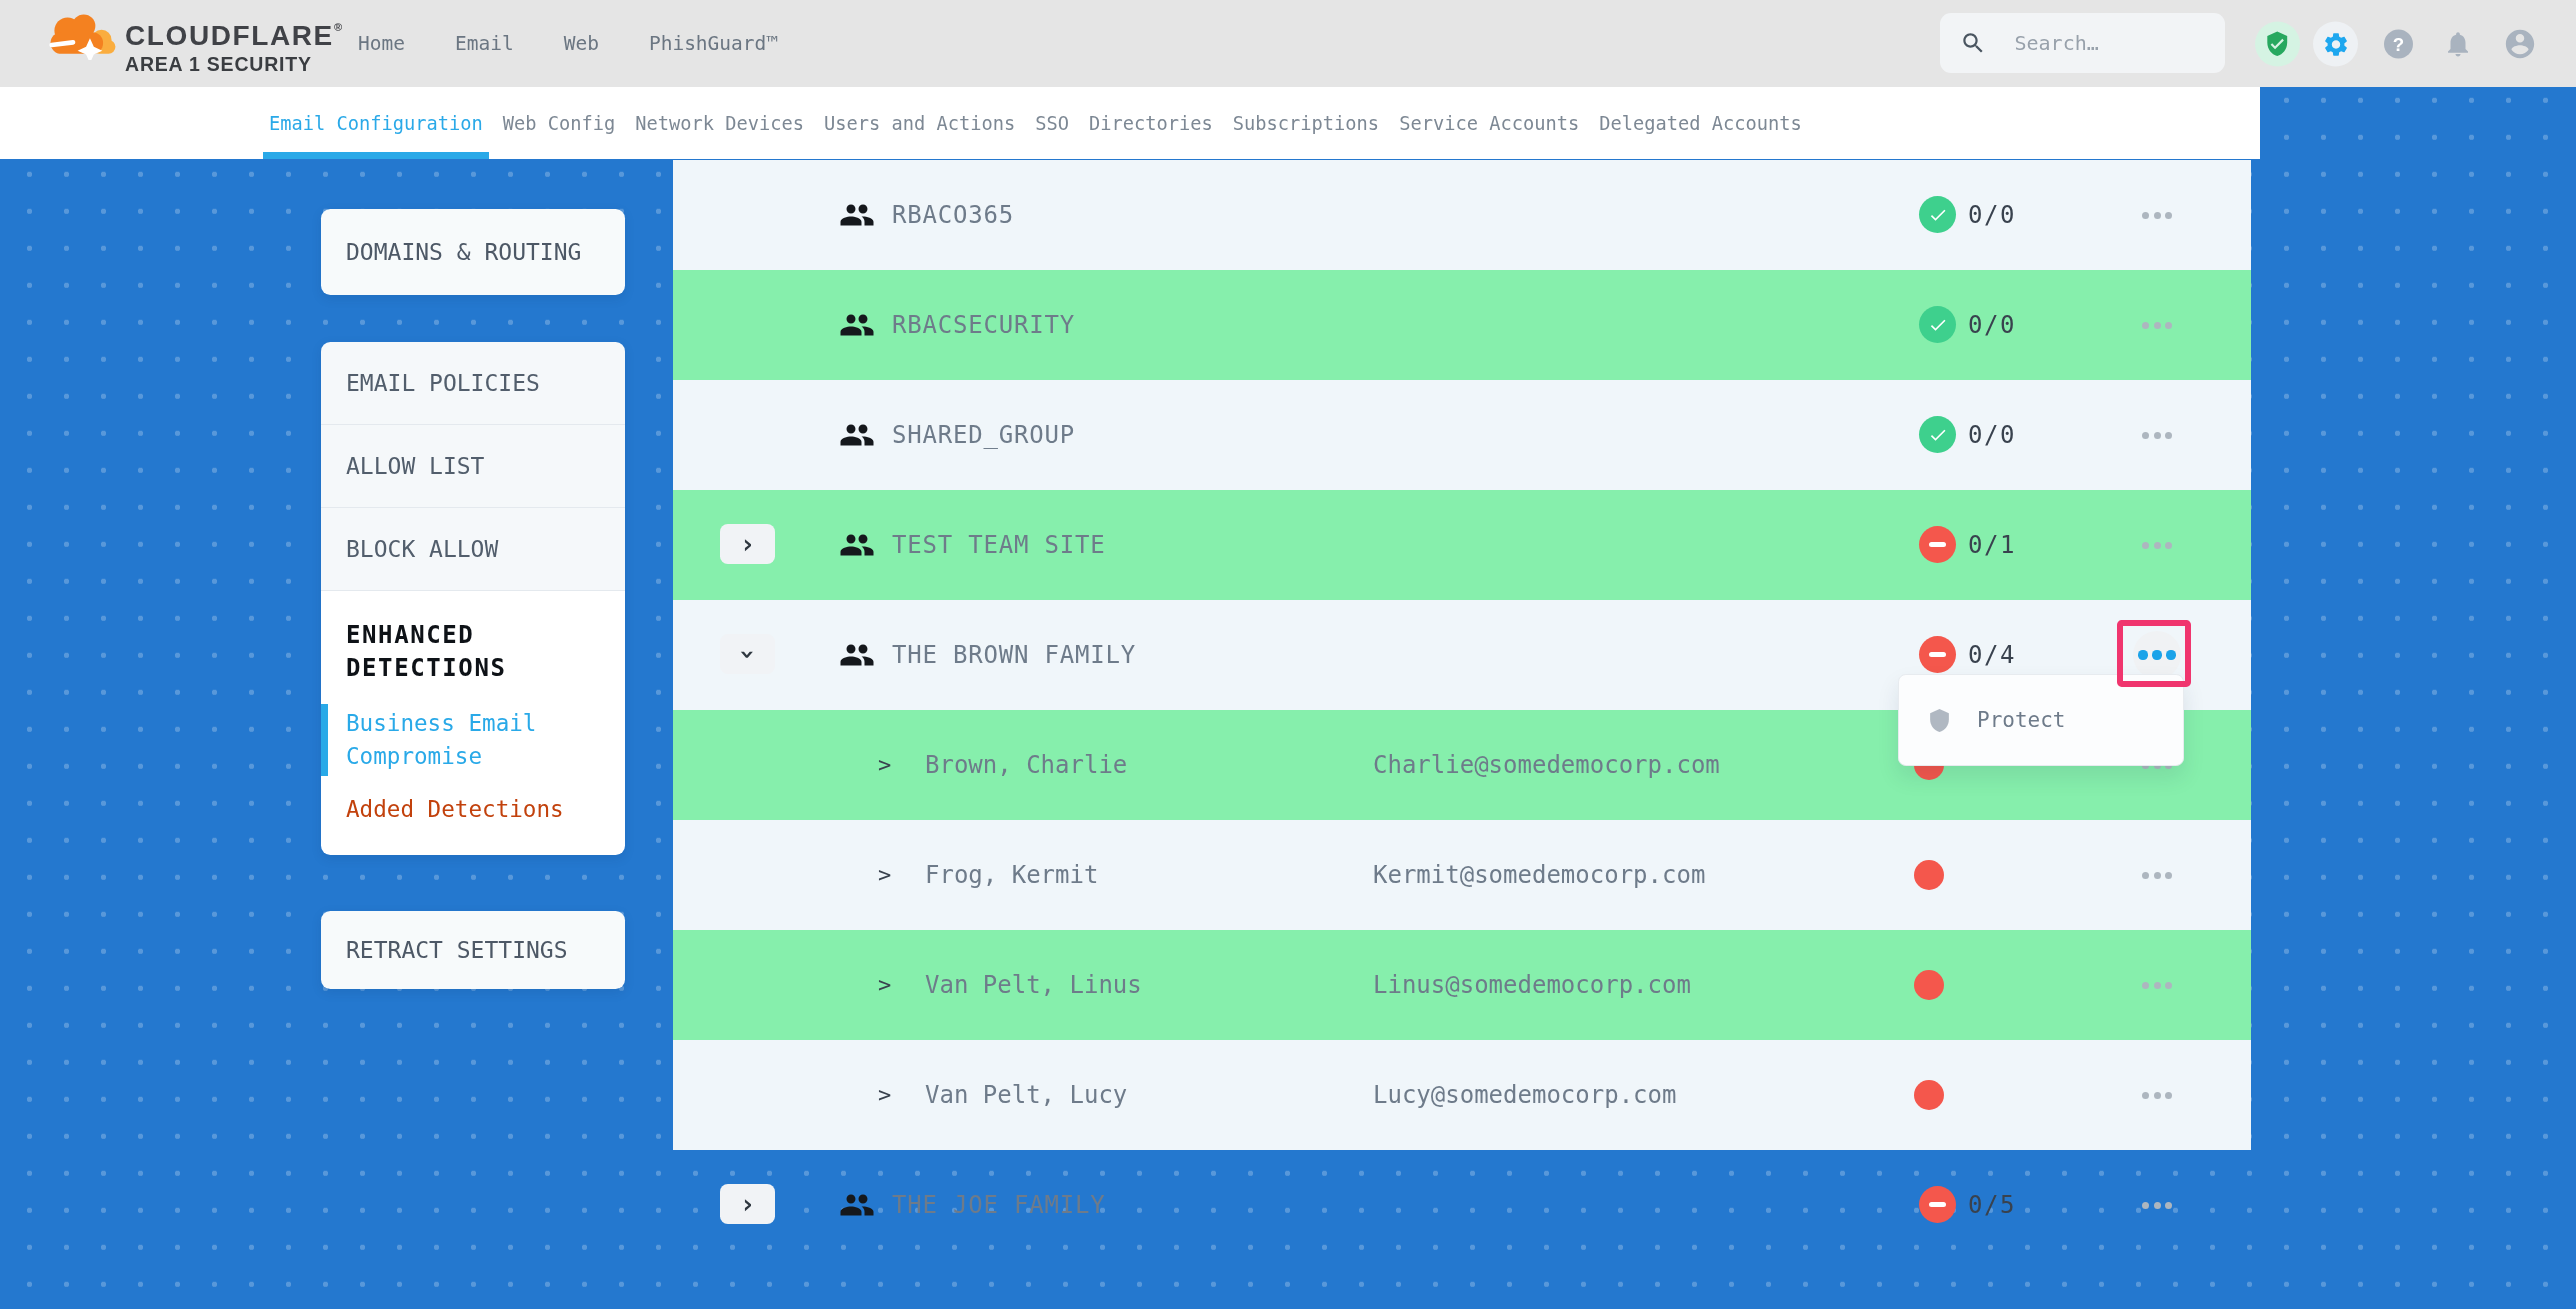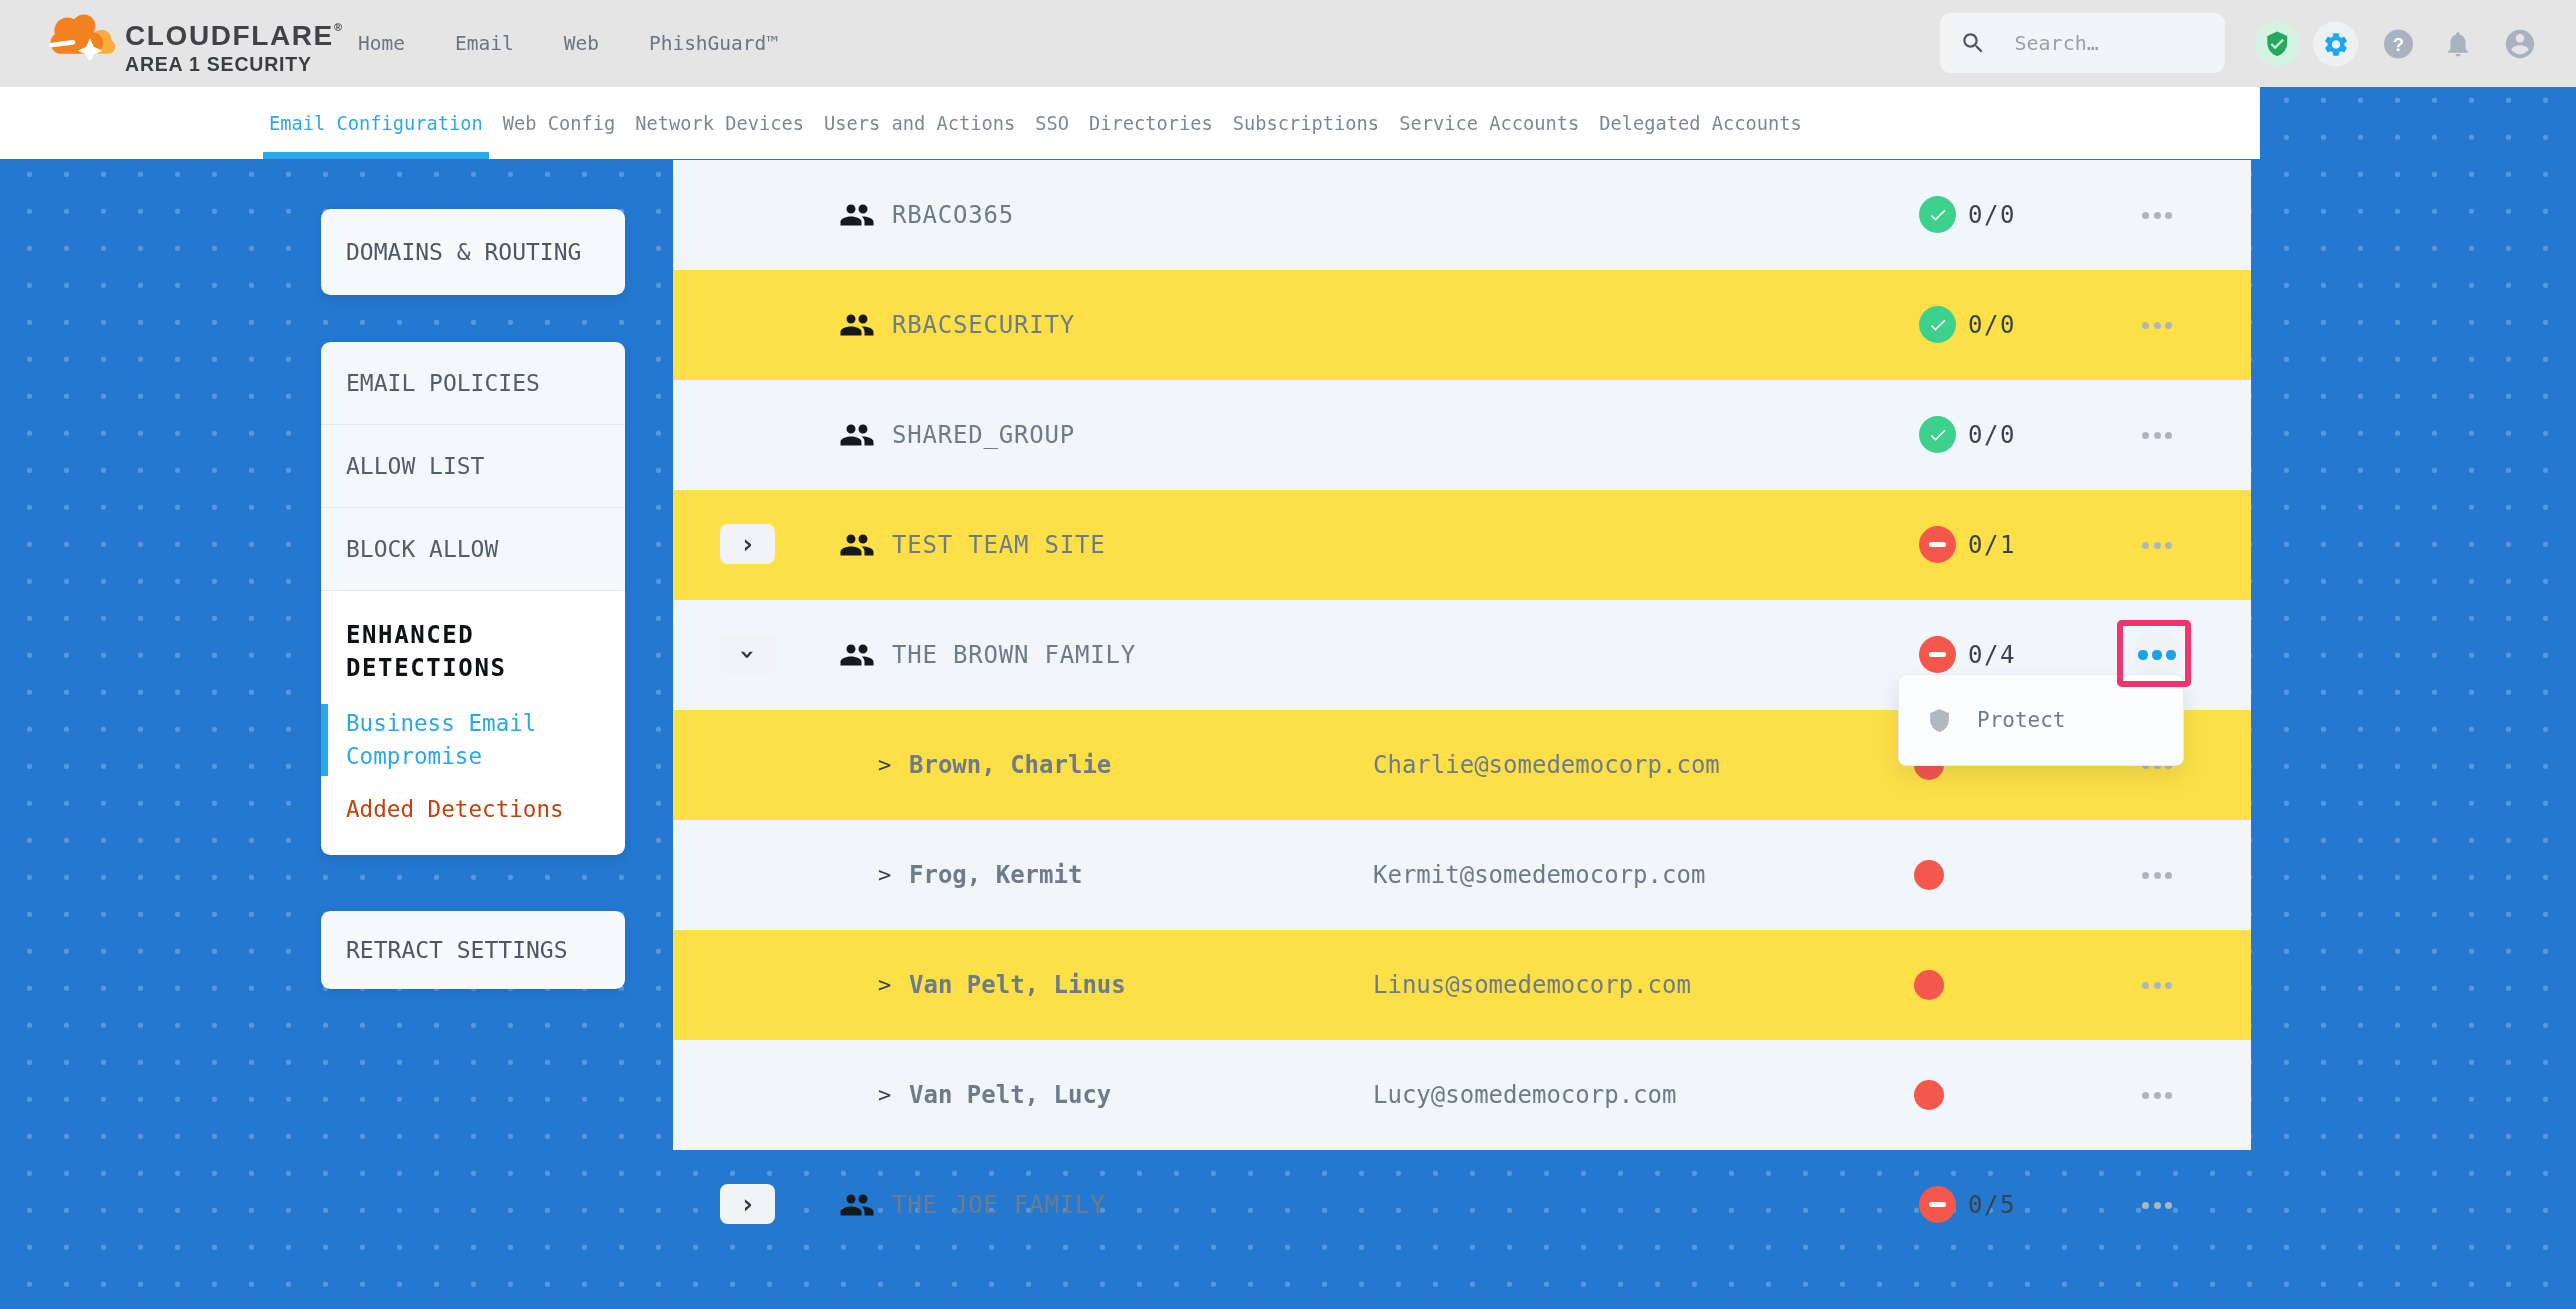--- a/index.html
+++ b/index.html
@@ -51,32 +51,32 @@
     box-shadow:0 3.1px 11px rgba(10,40,80,.10);}
   .s-item{height:83px;display:flex;align-items:center;padding-left:25px;box-sizing:border-box;
     background:#f5f8fa;border-bottom:1.6px solid #e4e9ee;font-size:23px;color:#525e6c;cursor:pointer;}
   .s-enhanced{background:#fff;padding:28px 22px 33px 25px;box-sizing:border-box;}
   .enh-title{font-size:24px;font-weight:bold;color:#0e1217;letter-spacing:1.6px;line-height:33px;width:187px;cursor:pointer;}
   .enh-link-active{position:relative;margin-top:22px;font-size:22.6px;color:#29a9e8;line-height:33px;width:249px;cursor:pointer;}
   .enh-link-active::before{content:"";position:absolute;left:-25px;top:-3.1px;bottom:-3.1px;width:7px;background:#29a9e8;}
   .enh-link{margin-top:23px;font-size:22.6px;color:#c2410c;cursor:pointer;}
 
   
-  .panel{position:absolute;left:673px;top:160px;width:1578px;height:885px;background:#fde047;z-index:2;}
+  .panel{position:absolute;left:673px;top:160px;width:1578px;height:885px;background:#86efac;z-index:2;}
   .row{position:relative;height:110px;}
   .row.alt{background:#f0f6fa;}
   .expander{position:absolute;left:47px;top:34px;width:55px;height:40px;border-radius:7.8px;
     background:#f1f3f6;display:flex;align-items:center;justify-content:center;cursor:pointer;
     color:#2f3740;font-size:26.5px;font-weight:bold;}
   .expander span{line-height:1;}
   .expander.open span{display:inline-block;transform:rotate(90deg);}
   .gicon{position:absolute;left:166px;top:37px;}
   .gname{position:absolute;left:219px;top:0;line-height:110px;font-size:24px;letter-spacing:0.8px;color:#6e7b8a;}
   .mchev{position:absolute;left:205px;top:0;line-height:110px;font-size:22px;color:#39424e;}
-  .mname{position:absolute;left:236px;top:0;line-height:110px;font-size:24px;color:#6e7b8a;font-weight:bold;}
+  .mname{position:absolute;left:252px;top:0;line-height:110px;font-size:24px;color:#6e7b8a;}
   .memail{position:absolute;left:700px;top:0;line-height:110px;font-size:24px;color:#6e7b8a;}
   .badge{position:absolute;left:1246px;top:36px;width:37px;height:37px;border-radius:50%;
     display:flex;align-items:center;justify-content:center;}
   .badge.ok{background:#3ed08d;}
   .badge.bad{background:#f4574c;}
   .minus-bar{width:17px;height:5.4px;border-radius:3.1px;background:#fff;}
   .count{position:absolute;left:1295px;top:0;line-height:110px;font-size:24px;letter-spacing:1.6px;color:#39424e;}
   .dot{position:absolute;left:1241px;top:40px;width:30px;height:30px;border-radius:50%;background:#f4574c;}
   .menu{position:absolute;left:1460px;top:31px;width:48px;height:48px;display:flex;
     align-items:center;justify-content:center;gap:4.7px;cursor:pointer;}

